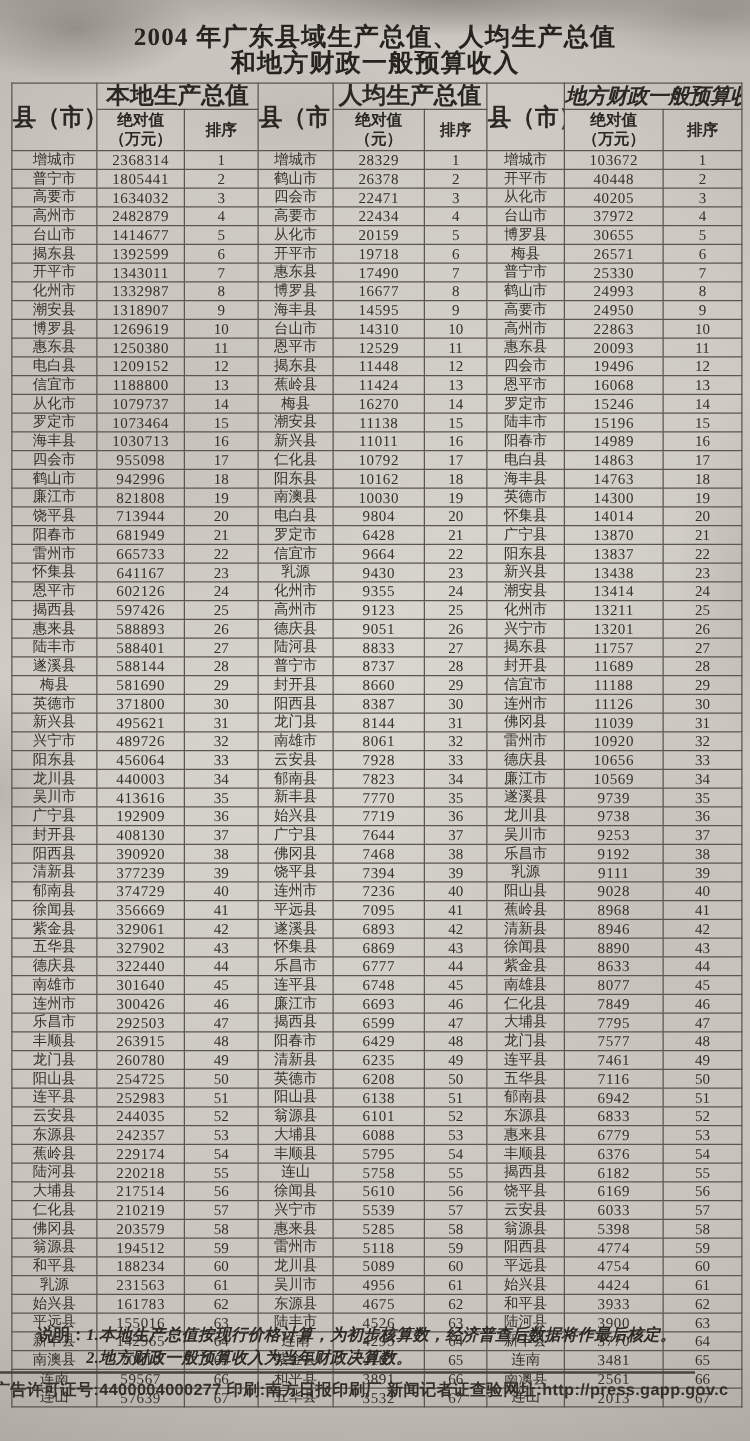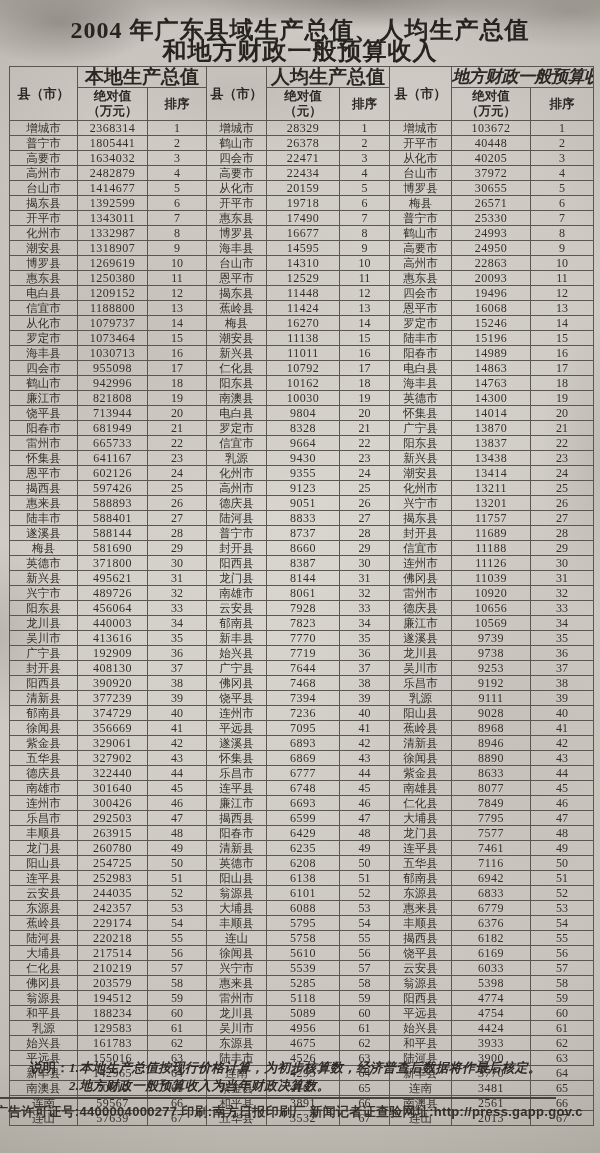--- a/index.html
+++ b/index.html
@@ -18,28 +18,28 @@
     background:
       radial-gradient(140px 60px at 10% 2%, rgba(96,92,85,0.45), transparent 70%),
       radial-gradient(220px 40px at 60% 0%, rgba(96,92,85,0.38), transparent 75%),
       radial-gradient(160px 50px at 95% 1%, rgba(96,92,85,0.30), transparent 75%),
       radial-gradient(90px 120px at 0% 55%, rgba(110,106,98,0.22), transparent 75%),
       radial-gradient(80px 200px at 100% 40%, rgba(110,106,98,0.18), transparent 75%),
       radial-gradient(180px 90px at 40% 8%, rgba(120,115,107,0.15), transparent 70%),
       radial-gradient(600px 900px at 50% 50%, transparent 60%, rgba(92,88,80,0.22) 100%);
   }
   .title{position:absolute;top:20px;left:0;width:100%;text-align:center;
-    font-weight:bold;font-size:24px;line-height:21px;letter-spacing:1px;color:#272420;}
+    font-weight:bold;font-size:20px;line-height:21px;letter-spacing:1px;color:#272420;}
   table.main{position:absolute;left:9px;top:66px;width:584px;border-collapse:collapse;table-layout:fixed;}
   table.main th,table.main td{border:1px solid #5b574f;padding:0;text-align:center;overflow:hidden;white-space:nowrap;}
   thead th{font-size:19px;font-weight:bold;color:#2b2823;}
   th.grp{height:20px;line-height:20px;letter-spacing:0;}
   th.grp-wide{font-size:17px;letter-spacing:-0.5px;font-style:italic;}
   th.sub{height:32px;font-size:12.5px;line-height:15px;}
-  th.countyh{font-size:13px;}
+  th.countyh{font-size:19px;}
   tbody td{height:14px;line-height:14px;font-size:11.5px;color:#33302a;}
   tbody td.value{font-size:12px;letter-spacing:0.5px;}
   tbody td.rank{font-size:12px;}
   .notes{position:absolute;left:14px;top:1059px;width:578px;display:flex;
     font-size:13px;font-weight:bold;line-height:17.5px;color:#2e2b26;margin-left:16px;}
   .notes .lbl{flex:0 0 auto;}
   .notes .body div{letter-spacing:0.2px;font-style:italic;}
   .bottom-strip{position:absolute;left:0;top:1097px;width:556px;border-top:2px solid #47443e;}
   .bottom-strip .txt{margin:4px 0 0 -5px;font-family:"Liberation Sans","DejaVu Sans",sans-serif;
     font-weight:bold;font-size:13px;letter-spacing:0.3px;color:#333029;white-space:nowrap;}
@@ -304,21 +304,21 @@
           <td class="rank">20</td>
           <td class="county">怀集县</td>
           <td class="value">14014</td>
           <td class="rank">20</td>
         </tr>
         <tr>
           <td class="county">阳春市</td>
           <td class="value">681949</td>
           <td class="rank">21</td>
           <td class="county">罗定市</td>
-          <td class="value">8328</td>
+          <td class="value">6428</td>
           <td class="rank">21</td>
           <td class="county">广宁县</td>
           <td class="value">13870</td>
           <td class="rank">21</td>
         </tr>
         <tr>
           <td class="county">雷州市</td>
           <td class="value">665733</td>
           <td class="rank">22</td>
           <td class="county">信宜市</td>
@@ -741,21 +741,21 @@
           <td class="rank">60</td>
           <td class="county">龙川县</td>
           <td class="value">5089</td>
           <td class="rank">60</td>
           <td class="county">平远县</td>
           <td class="value">4754</td>
           <td class="rank">60</td>
         </tr>
         <tr>
           <td class="county">乳源</td>
-          <td class="value">129583</td>
+          <td class="value">231563</td>
           <td class="rank">61</td>
           <td class="county">吴川市</td>
           <td class="value">4956</td>
           <td class="rank">61</td>
           <td class="county">始兴县</td>
           <td class="value">4424</td>
           <td class="rank">61</td>
         </tr>
         <tr>
           <td class="county">始兴县</td>

